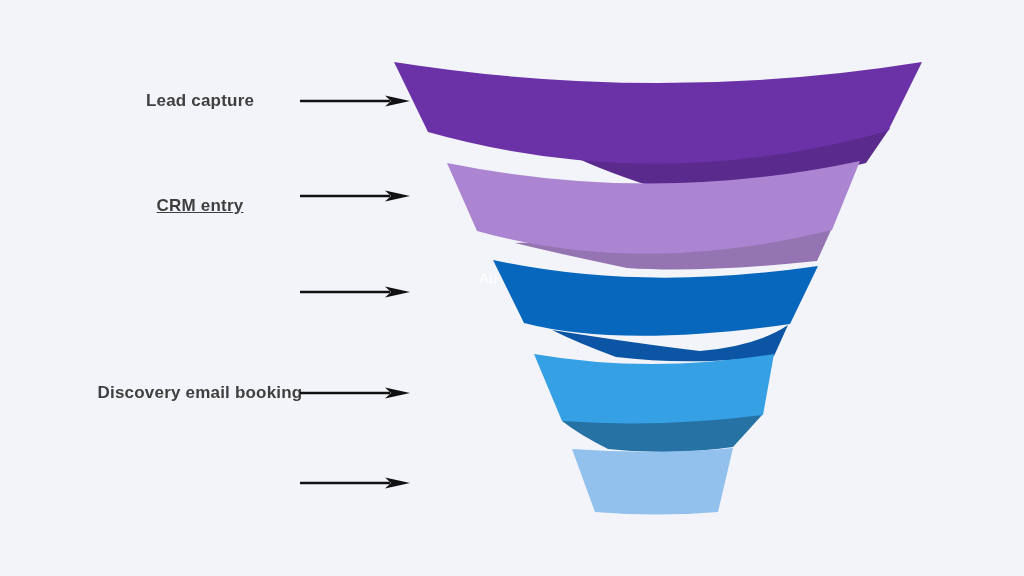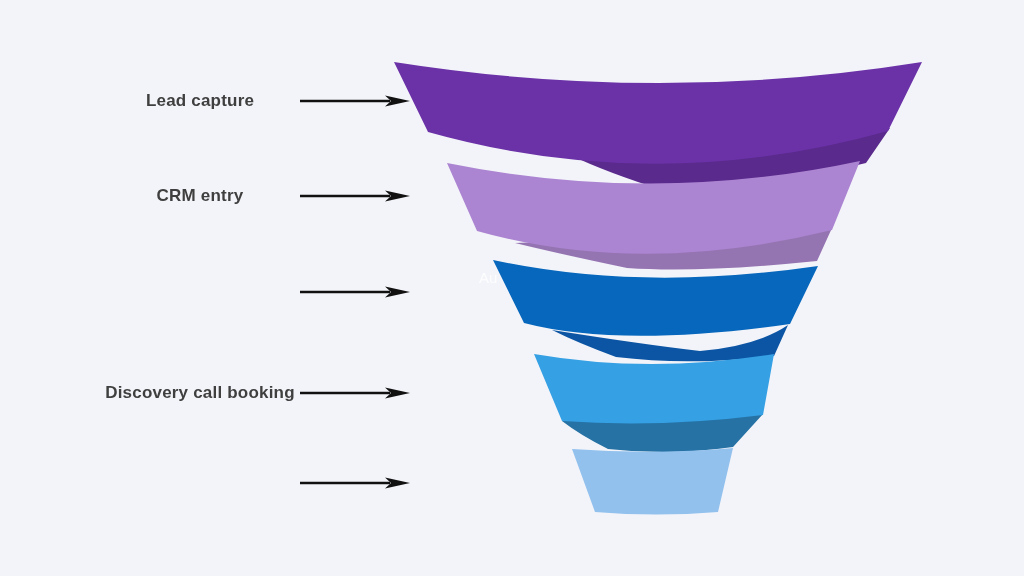--- a/index.html
+++ b/index.html
@@ -8,21 +8,21 @@
     overflow:hidden;font-family:"Liberation Sans",sans-serif;
   }
   .funnel{position:absolute;left:0;top:0;width:1024px;height:576px;}
   .lbl{
     position:absolute;left:40px;width:320px;text-align:center;
     font-weight:700;font-size:17px;line-height:22px;color:#3F3F3F;
     letter-spacing:.2px;
   }
   .arrow{position:absolute;left:298px;width:112px;height:12px;overflow:visible;}
   .lbl.r1{top:90px;}  .arrow.r1{top:95px;}
-  .lbl.r2{top:185px;} .arrow.r2{top:190px;}
+  .lbl.r2{top:195px;text-decoration:underline;} .arrow.r2{top:190px;}
   .lbl.r3{top:281px;} .arrow.r3{top:286px;}
   .lbl.r4{top:382px;} .arrow.r4{top:387px;}
   .lbl.r5{top:472px;} .arrow.r5{top:477px;}
   .arrow line{stroke:#111;stroke-width:2.4;}
   .arrow polygon{fill:#111;}
   .artifact{
     position:absolute;left:479px;top:269px;color:#ffffff;
     font-weight:400;font-size:15px;opacity:.9;
   }
 </style>
@@ -43,21 +43,21 @@
     <path d="M493,260 Q640,292 818,266 L790,324 Q620,348 524,323 Z" fill="#0667BC"></path>
 
     <path d="M562,421 Q660,418 763,414 L733,447 Q670,456 608,449 Q580,435 562,421 Z" fill="#2672A4"></path>
     <path d="M534,354 Q650,374 774,354 L763,415 Q660,428 562,421 Z" fill="#35A0E4"></path>
 
     <path d="M572,449 Q655,455 733,448 L718,512 Q656,517 595,512 Z" fill="#92C1EE"></path>
   </svg>
 
   <div class="lbl r1">Lead capture</div>
   <div class="lbl r2">CRM entry</div>
-  <div class="lbl r4">Discovery call booking</div>
+  <div class="lbl r4">Discovery email booking</div>
 
   <svg class="arrow r1" viewBox="0 0 112 12" aria-hidden="true">
     <line x1="2" y1="6" x2="92" y2="6"></line>
       <polygon points="87,0.6 112,6 87,11.4 93,6"></polygon>
   </svg>
   <svg class="arrow r2" viewBox="0 0 112 12" aria-hidden="true">
     <line x1="2" y1="6" x2="92" y2="6"></line>
       <polygon points="87,0.6 112,6 87,11.4 93,6"></polygon>
   </svg>
   <svg class="arrow r3" viewBox="0 0 112 12" aria-hidden="true">

